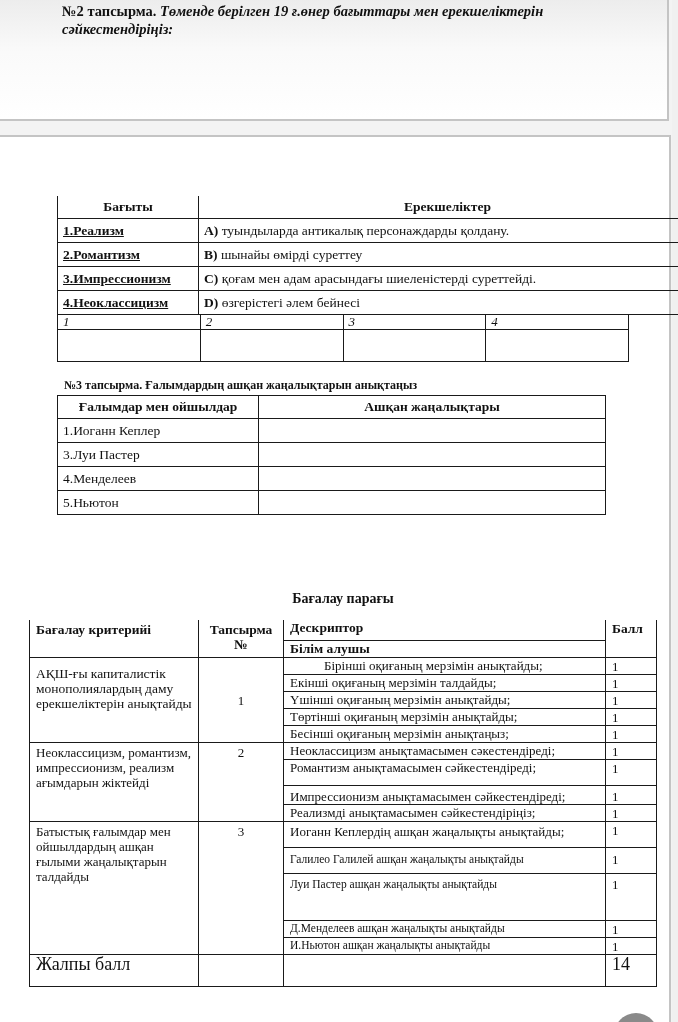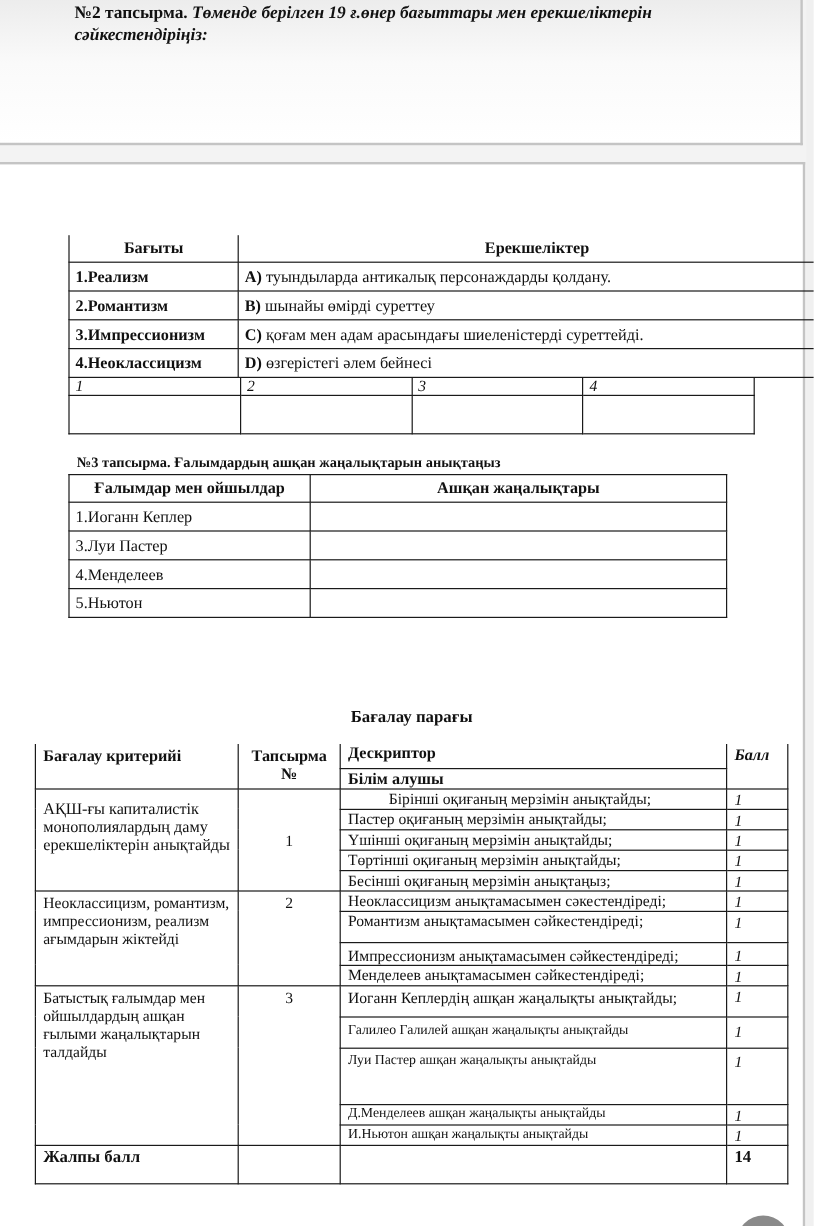--- a/index.html
+++ b/index.html
@@ -24,46 +24,46 @@
   .task2-title {
     position:absolute; left:64px; top:4px; width:520px;
     font-size:14.5px; line-height:18px; font-weight:bold;
   }
   .task2-title .it { font-style:italic; }
   table { border-collapse:collapse; position:absolute; table-layout:fixed; }
   td, th { border:1px solid #1a1a1a; padding:0 5px; vertical-align:middle; overflow:hidden; white-space:nowrap; }
   .t1 { left:57px; top:162px; width:640px; font-size:13.5px;margin-top:34px; }
   .t1 tr.hdr td { border-top:none; height:22px; text-align:center; font-weight:bold; }
   .t1 td { height:23px; }
-  .t1 td.c1 { font-weight:bold; }
+  .t1 td.c1 { font-weight:bold;text-decoration:underline; }
   .t1 b { font-weight:bold; }
   .t2 { left:57px; top:315px; width:572px; font-size:13px; }
   .t2 tr.hdr td { border-top:none; height:14px; font-style:italic; vertical-align:top; line-height:14px; }
   .t2 tr.val td { height:31px; }
   .task3-title {
     position:absolute; left:64px; top:378px; font-size:12px; font-weight:bold;
   }
   .t3 { left:57px; top:395px; width:549px; font-size:13.5px; }
   .t3 tr.hdr td { height:22px; text-align:center; font-weight:bold; }
   .t3 td { height:23px; }
   .grade-title {
     position:absolute; left:0; width:686px; top:591px; text-align:center;
     font-size:14px; font-weight:bold;
   }
   .t4 { left:29px; top:620px; width:627px; font-size:13px; }
   .t4 td { padding:0 6px; line-height:15px; }
   .t4 tr.h1 td { border-top:none; }
   .t4 .hb { font-weight:bold; font-size:13.5px; }
   .t4 td.crit { vertical-align:top; white-space:normal; padding-top:2px; }
   .t4 td.task { vertical-align:top; text-align:center; padding-top:2px; }
-  .t4 td.score { vertical-align:top; padding-top:1px;font-style:italic; }
+  .t4 td.score { vertical-align:top; padding-top:1px; }
   .t4 td.desc { vertical-align:top; padding-top:0; }
   .t4 td.small { font-size:11.5px;margin-top:20px; }
   .t4 td.indent { padding-left:40px; }
-  .t4 td.total { font-weight:bold; font-size:14px; vertical-align:top; padding-top:2px; }
+  .t4 td.total { font-weight:normal; font-size:18px; vertical-align:top; padding-top:2px; }
   .scroll-btn {
     position:absolute; left:614px; top:1013px; width:44px; height:44px;
     border-radius:50%; background:#8a8a8a;
   }
   .edge { position:absolute; left:672px; top:0; width:6px; height:1022px; background:#f0f0f0; }
 </style>
 </head>
 <body>
 
 <div class="edge"></div>
@@ -174,21 +174,21 @@
     <td class="hb">Білім алушы</td>
   </tr>
 
   <tr style="height:17px">
     <td rowspan="5" class="crit" style="font-size:13.5px;padding-top:8px">АҚШ-ғы капиталистік монополиялардың даму ерекшеліктерін анықтайды</td>
     <td rowspan="5" class="task" style="vertical-align:middle">1</td>
     <td class="desc indent">Бірінші оқиғаның мерзімін анықтайды;</td>
     <td class="score">1</td>
   </tr>
   <tr style="height:17px">
-    <td class="desc">Пастер  оқиғаның мерзімін анықтайды;</td>
+    <td class="desc">Екінші  оқиғаның мерзімін талдайды;</td>
     <td class="score">1</td>
   </tr>
   <tr style="height:16px">
     <td class="desc">Үшінші оқиғаның мерзімін анықтайды;</td>
     <td class="score">1</td>
   </tr>
   <tr style="height:16px">
     <td class="desc">Төртінші оқиғаның мерзімін анықтайды;</td>
     <td class="score">1</td>
   </tr>
@@ -205,21 +205,21 @@
   </tr>
   <tr style="height:26px">
     <td class="desc">Романтизм анықтамасымен сәйкестендіреді;</td>
     <td class="score">1</td>
   </tr>
   <tr style="height:19px">
     <td class="desc" style="vertical-align:bottom">Импрессионизм анықтамасымен сәйкестендіреді;</td>
     <td class="score" style="vertical-align:bottom">1</td>
   </tr>
   <tr style="height:16px">
-    <td class="desc">Менделеев анықтамасымен сәйкестендіреді;</td>
+    <td class="desc">Реализмді анықтамасымен сәйкестендіріңіз;</td>
     <td class="score">1</td>
   </tr>
 
   <tr style="height:26px">
     <td rowspan="5" class="crit">Батыстық ғалымдар мен ойшылдардың  ашқан ғылыми жаңалықтарын талдайды</td>
     <td rowspan="5" class="task">3</td>
     <td class="desc" style="padding-top:2px">Иоганн Кеплердің ашқан жаңалықты анықтайды;</td>
     <td class="score">1</td>
   </tr>
   <tr style="height:26px">

